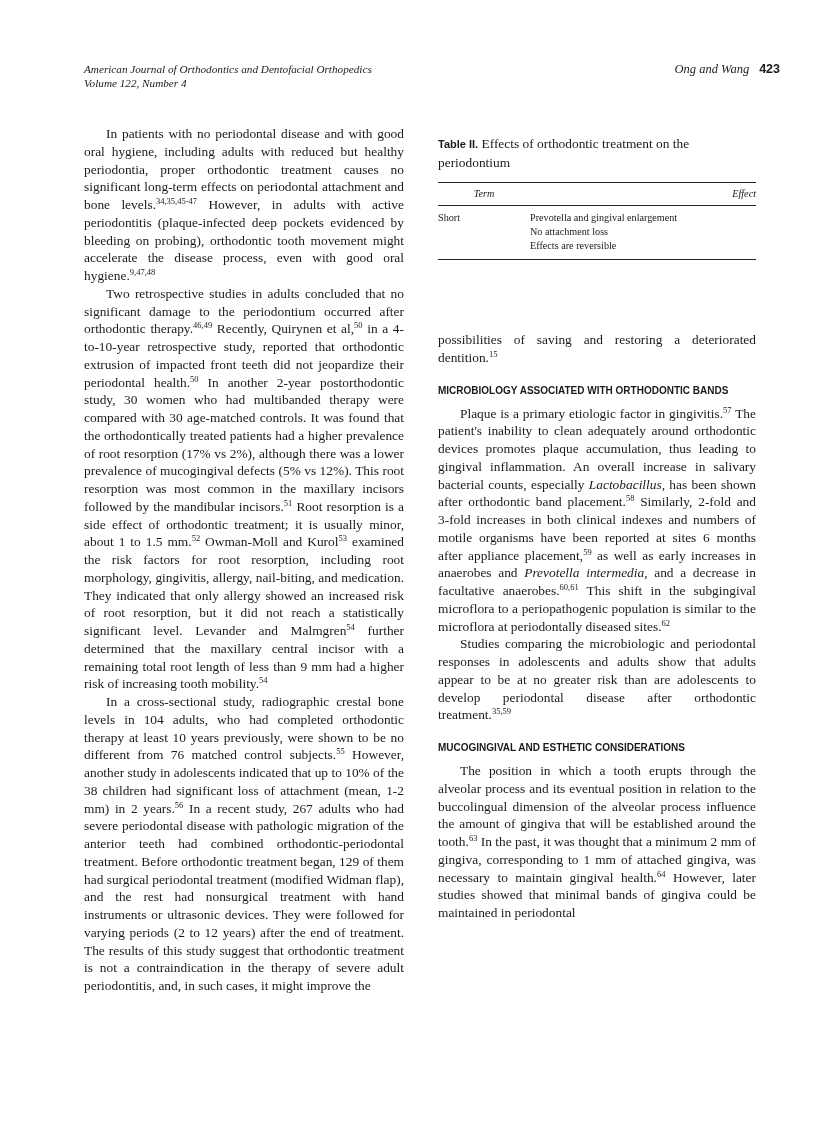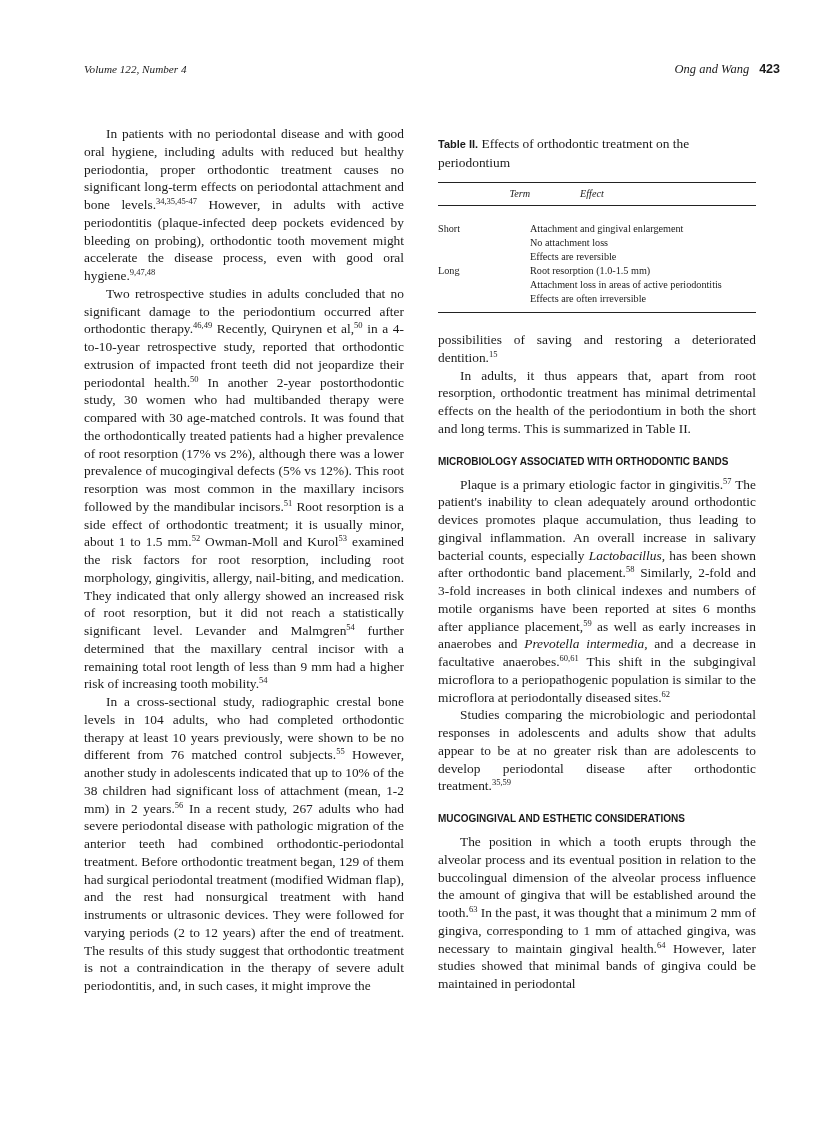--- a/index.html
+++ b/index.html
@@ -13,37 +13,38 @@
   .col { position: absolute; top: 125px; font-size: 13.4px; line-height: 17.75px; text-align: justify; }
   .col-left { left: 84px; width: 320px; }
   .col p { margin: 0; text-indent: 0; }
   .col p.ind { text-indent: 22px; }
   sup { font-size: 8.5px; line-height: 0; vertical-align: 5px; }
 
   .table-block { position: absolute; top: 135px; left: 438px; width: 318px; }
   .table-caption { font-size: 13.4px; line-height: 17.75px; }
   .table-caption .tlabel { font-family: "Liberation Sans", sans-serif; font-size: 11px; font-weight: bold; }
   .tbl { margin-top: 10px; border-top: 1.5px solid #222; width: 100%; border-collapse: collapse; font-size: 10.2px; line-height: 14px; }
-  .tbl th { font-style: italic; font-weight: normal; padding: 4px 0 4px 0; border-bottom: 1.8px solid #222; text-align: right; }
-  .tbl th.eff { text-align: left; padding-left: 50px; }
+  .tbl th { font-style: italic; font-weight: normal; padding: 4px 0 4px 0; border-bottom: 1.8px solid #222; text-align: center; }
+  .tbl th.eff { text-align: right; padding-left: 50px; }
   .tbl td { vertical-align: top; padding: 0; }
   .tbl td.term { width: 92px; }
-  .tbl tbody tr:first-child td { padding-top: 16px; }
+  .tbl tbody tr:first-child td { padding-top: 5px; }
   .tbl tbody tr:last-child td { padding-bottom: 6px; border-bottom: 1.5px solid #222; }
 
   .col-right-text { position: absolute; top: 331px; left: 438px; width: 318px; font-size: 13.4px; line-height: 17.75px; text-align: justify; }
   .col-right-text p { margin: 0; }
   .col-right-text p.ind { text-indent: 22px; }
   h3.sec { font-family: "Liberation Sans", sans-serif; font-size: 10px; font-weight: bold; line-height: 16px; margin: 16px 0 6px 0; text-align: left; letter-spacing: 0; }
 </style>
 </head>
 <body>
 
 <div class="header">
   <div class="header-left">
+    <div>American Journal of Orthodontics and Dentofacial Orthopedics</div>
     <div>Volume 122, Number 4</div>
   </div>
   <div class="header-right">
     <span class="authors">Ong and Wang</span><span class="pageno">423</span>
   </div>
 </div>
 
 <div class="col col-left">
   <p class="ind"><span>In patients with no periodontal disease and with good oral hygiene, including adults with reduced but healthy periodontia, proper orthodontic treatment causes no significant long-term effects on periodontal attachment and bone levels.</span><sup>34,35,45-47</sup><span> However, in adults with active periodontitis (plaque-infected deep pockets evidenced by bleeding on probing), orthodontic tooth movement might accelerate the disease process, even with good oral hygiene.</span><sup>9,47,48</sup></p>
   <p class="ind"><span>Two retrospective studies in adults concluded that no significant damage to the periodontium occurred after orthodontic therapy.</span><sup>46,49</sup><span> Recently, Quirynen et al,</span><sup>50</sup><span> in a 4-to-10-year retrospective study, reported that orthodontic extrusion of impacted front teeth did not jeopardize their periodontal health.</span><sup>50</sup><span> In another 2-year postorthodontic study, 30 women who had multibanded therapy were compared with 30 age-matched controls. It was found that the orthodontically treated patients had a higher prevalence of root resorption (17% vs 2%), although there was a lower prevalence of mucogingival defects (5% vs 12%). This root resorption was most common in the maxillary incisors followed by the mandibular incisors.</span><sup>51</sup><span> Root resorption is a side effect of orthodontic treatment; it is usually minor, about 1 to 1.5 mm.</span><sup>52</sup><span> Owman-Moll and Kurol</span><sup>53</sup><span> examined the risk factors for root resorption, including root morphology, gingivitis, allergy, nail-biting, and medication. They indicated that only allergy showed an increased risk of root resorption, but it did not reach a statistically significant level. Levander and Malmgren</span><sup>54</sup><span> further determined that the maxillary central incisor with a remaining total root length of less than 9 mm had a higher risk of increasing tooth mobility.</span><sup>54</sup></p>
@@ -56,40 +57,31 @@
     <thead>
       <tr>
         <th>Term</th>
         <th class="eff">Effect</th>
       </tr>
     </thead>
     <tbody>
       <tr>
         <td class="term">Short</td>
         <td>
-          <div>Attachment and gingival enlargement</div>
+          <div>Prevotella and gingival enlargement</div>
           <div>No attachment loss</div>
           <div>Effects are reversible</div>
-        </td>
-      </tr>
-      <tr>
-        <td class="term">Long</td>
-        <td>
-          <div>Root resorption (1.0-1.5 mm)</div>
-          <div>Attachment loss in areas of active periodontitis</div>
-          <div>Effects are often irreversible</div>
         </td>
       </tr>
     </tbody>
   </table>
 </div>
 
 <div class="col-right-text">
   <p><span>possibilities of saving and restoring a deteriorated dentition.</span><sup>15</sup></p>
-  <p class="ind"><span>In adults, it thus appears that, apart from root resorption, orthodontic treatment has minimal detrimental effects on the health of the periodontium in both the short and long terms. This is summarized in Table II.</span></p>
 
   <h3 class="sec">MICROBIOLOGY ASSOCIATED WITH ORTHODONTIC BANDS</h3>
   <p class="ind"><span>Plaque is a primary etiologic factor in gingivitis.</span><sup>57</sup><span> The patient's inability to clean adequately around orthodontic devices promotes plaque accumulation, thus leading to gingival inflammation. An overall increase in salivary bacterial counts, especially </span><i>Lactobacillus</i><span>, has been shown after orthodontic band placement.</span><sup>58</sup><span> Similarly, 2-fold and 3-fold increases in both clinical indexes and numbers of motile organisms have been reported at sites 6 months after appliance placement,</span><sup>59</sup><span> as well as early increases in anaerobes and </span><i>Prevotella intermedia</i><span>, and a decrease in facultative anaerobes.</span><sup>60,61</sup><span> This shift in the subgingival microflora to a periopathogenic population is similar to the microflora at periodontally diseased sites.</span><sup>62</sup></p>
   <p class="ind"><span>Studies comparing the microbiologic and periodontal responses in adolescents and adults show that adults appear to be at no greater risk than are adolescents to develop periodontal disease after orthodontic treatment.</span><sup>35,59</sup></p>
 
   <h3 class="sec">MUCOGINGIVAL AND ESTHETIC CONSIDERATIONS</h3>
   <p class="ind"><span>The position in which a tooth erupts through the alveolar process and its eventual position in relation to the buccolingual dimension of the alveolar process influence the amount of gingiva that will be established around the tooth.</span><sup>63</sup><span> In the past, it was thought that a minimum 2 mm of gingiva, corresponding to 1 mm of attached gingiva, was necessary to maintain gingival health.</span><sup>64</sup><span> However, later studies showed that minimal bands of gingiva could be maintained in periodontal</span></p>
 </div>
 
 </body></html>

